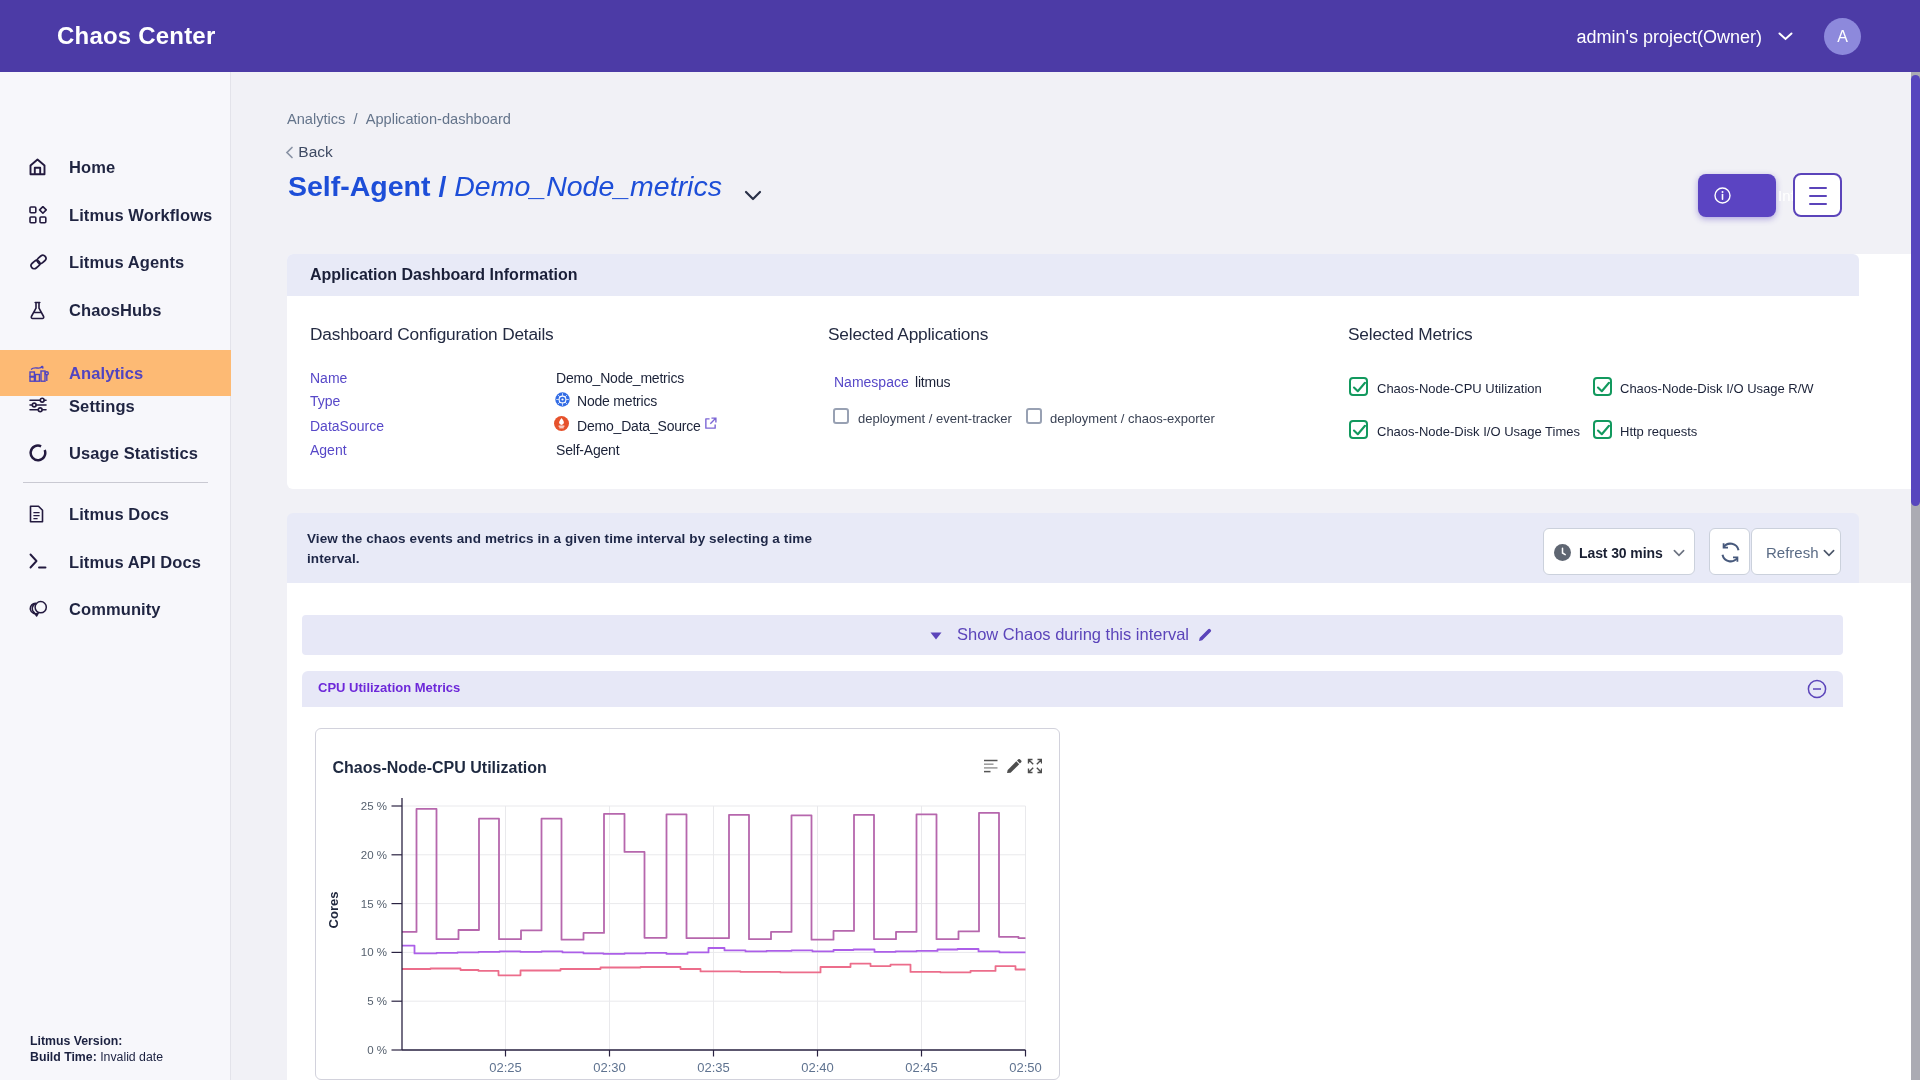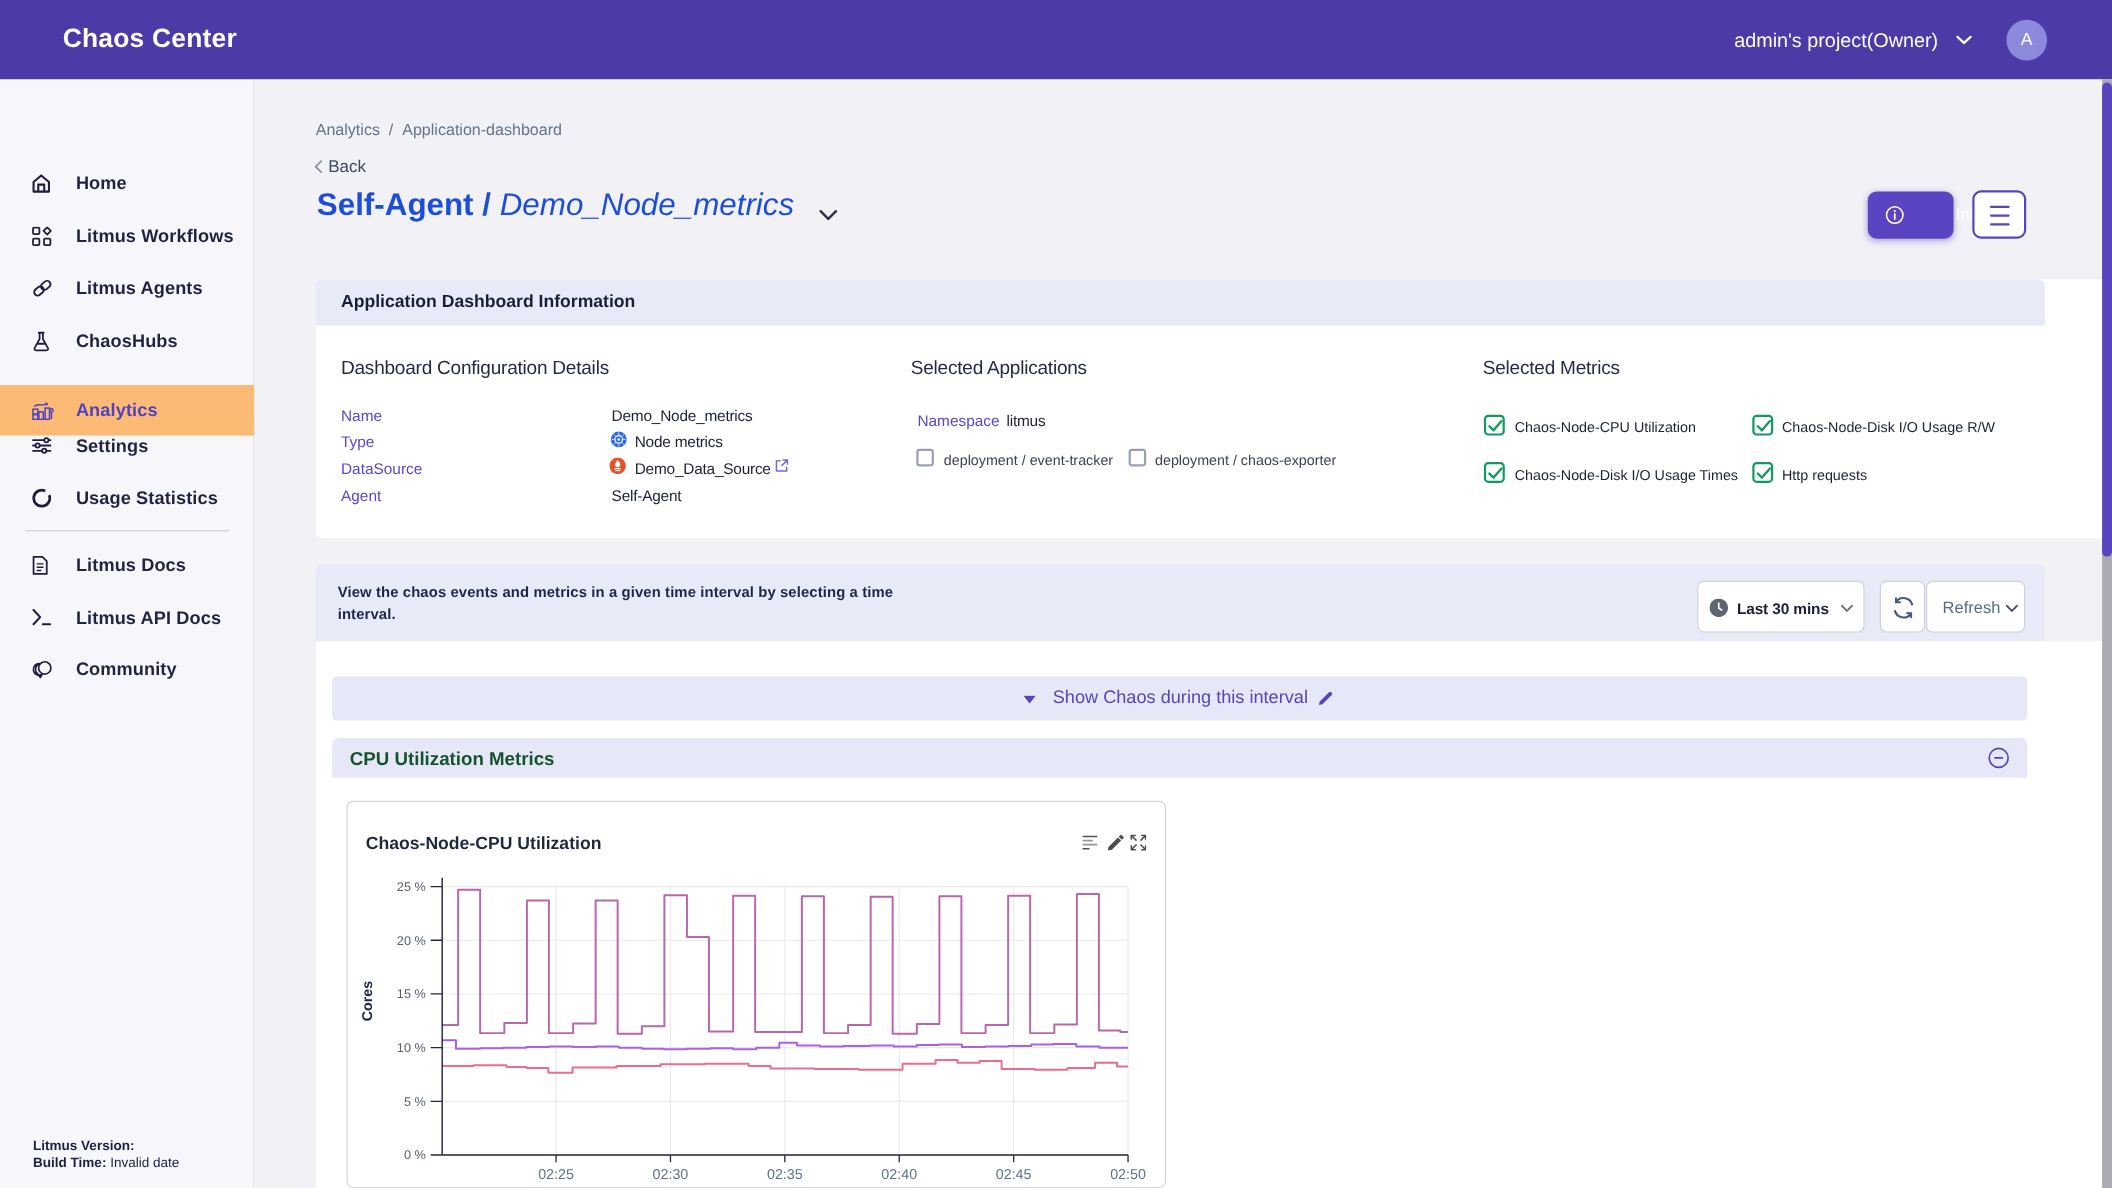--- a/index.html
+++ b/index.html
@@ -53,21 +53,21 @@
 #ivbody { position:absolute; left:287px; top:583px; width:1800px; height:497px; background:#fff; }
 .wbox { position:absolute; background:#ffffff; border:1px solid #cbd1dc; border-radius:6px; }
 #last30 { left:1256px; top:15px; width:152px; height:47px; }
 #last30 span { position:absolute; left:35px; top:16px; font-size:14px; color:#1a2033; font-weight:700; letter-spacing:-0.1px; }
 #rfico { left:1422px; top:15px; width:41px; height:47px; }
 #rfbtn { left:1464px; top:15px; width:90px; height:47px; }
 #rfbtn span { position:absolute; left:14px; top:15px; font-size:15px; color:#5a6b85; }
 #showchaos { position:absolute; left:15px; top:32px; width:1541px; height:40px; background:#e7e8f7; border-radius:4px; }
 #showchaos .t { position:absolute; left:655px; top:10px; font-size:16.5px; color:#5b44ba; font-weight:500; }
 #cpuhdr { position:absolute; left:15px; top:88px; width:1541px; height:36px; background:#e7e8f7; border-radius:6px 6px 0 0; }
-#cpuhdr b { position:absolute; left:16px; top:9px; font-size:17px; color:#14532d; font-weight:700; }
+#cpuhdr b { position:absolute; left:16px; top:9px; font-size:13px; color:#6d28d9; font-weight:700; }
 #chartcard { position:absolute; left:27.5px; top:145px; width:745.5px; height:352px; background:#fff; border:1px solid #d2d2dc; border-radius:6px; }
 #ctitle { position:absolute; left:17px; top:30px; font-size:16px; font-weight:700; color:#1e2940; }
 </style>
 </head>
 <body>
 
 <div id="hdr">
   <div class="logo">Chaos Center</div>
   <div class="proj">admin's project(Owner)</div>
   <svg style="position:absolute;left:1778px;top:32px" width="15" height="9" viewBox="0 0 15 9">

